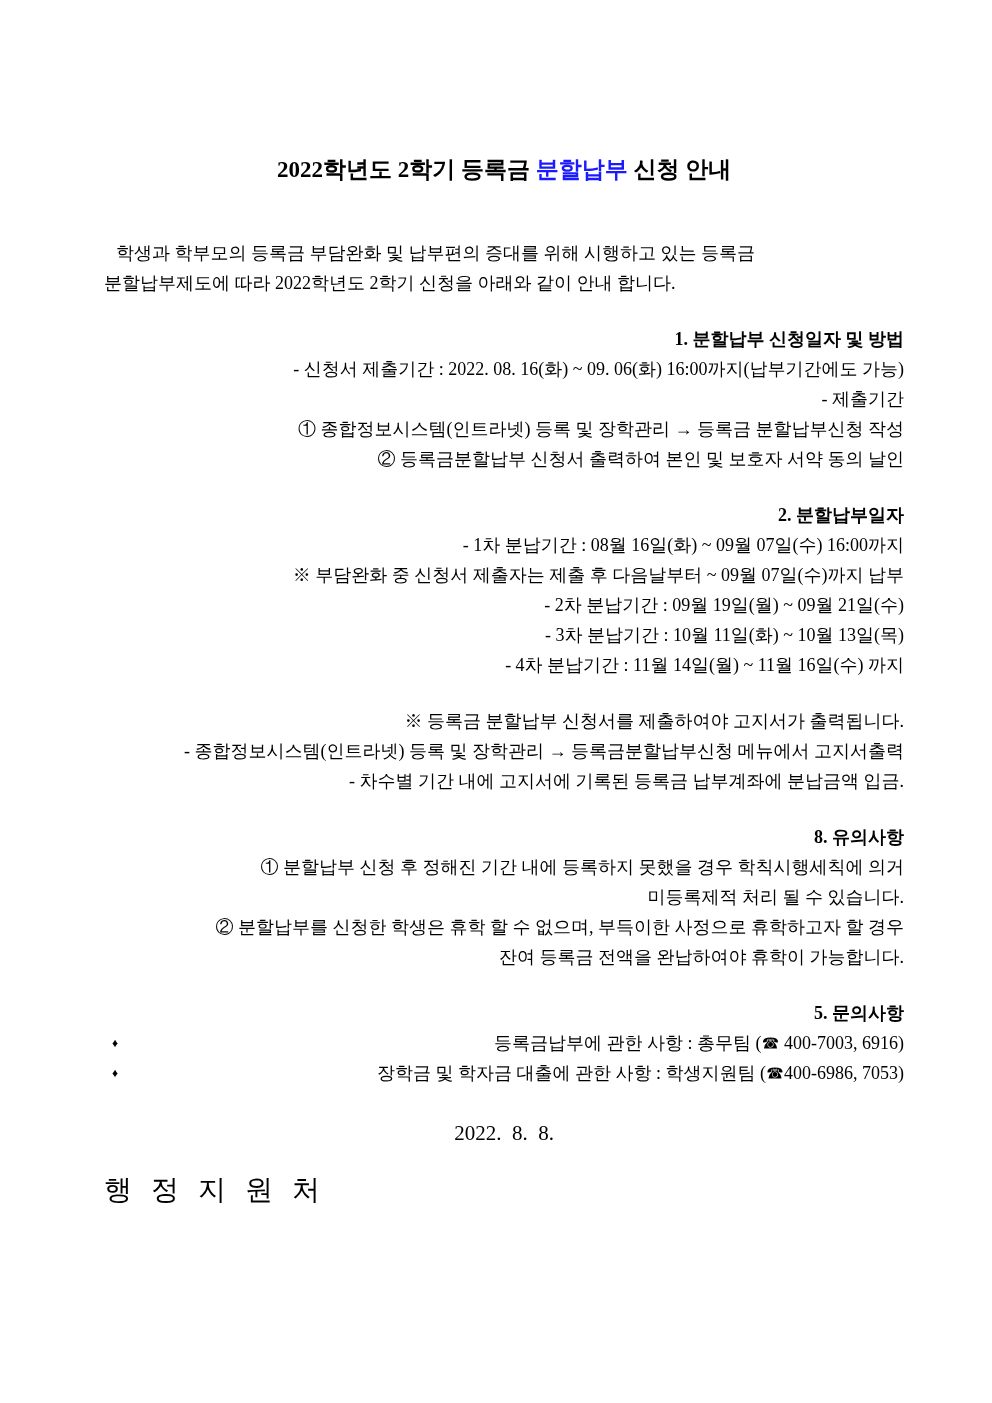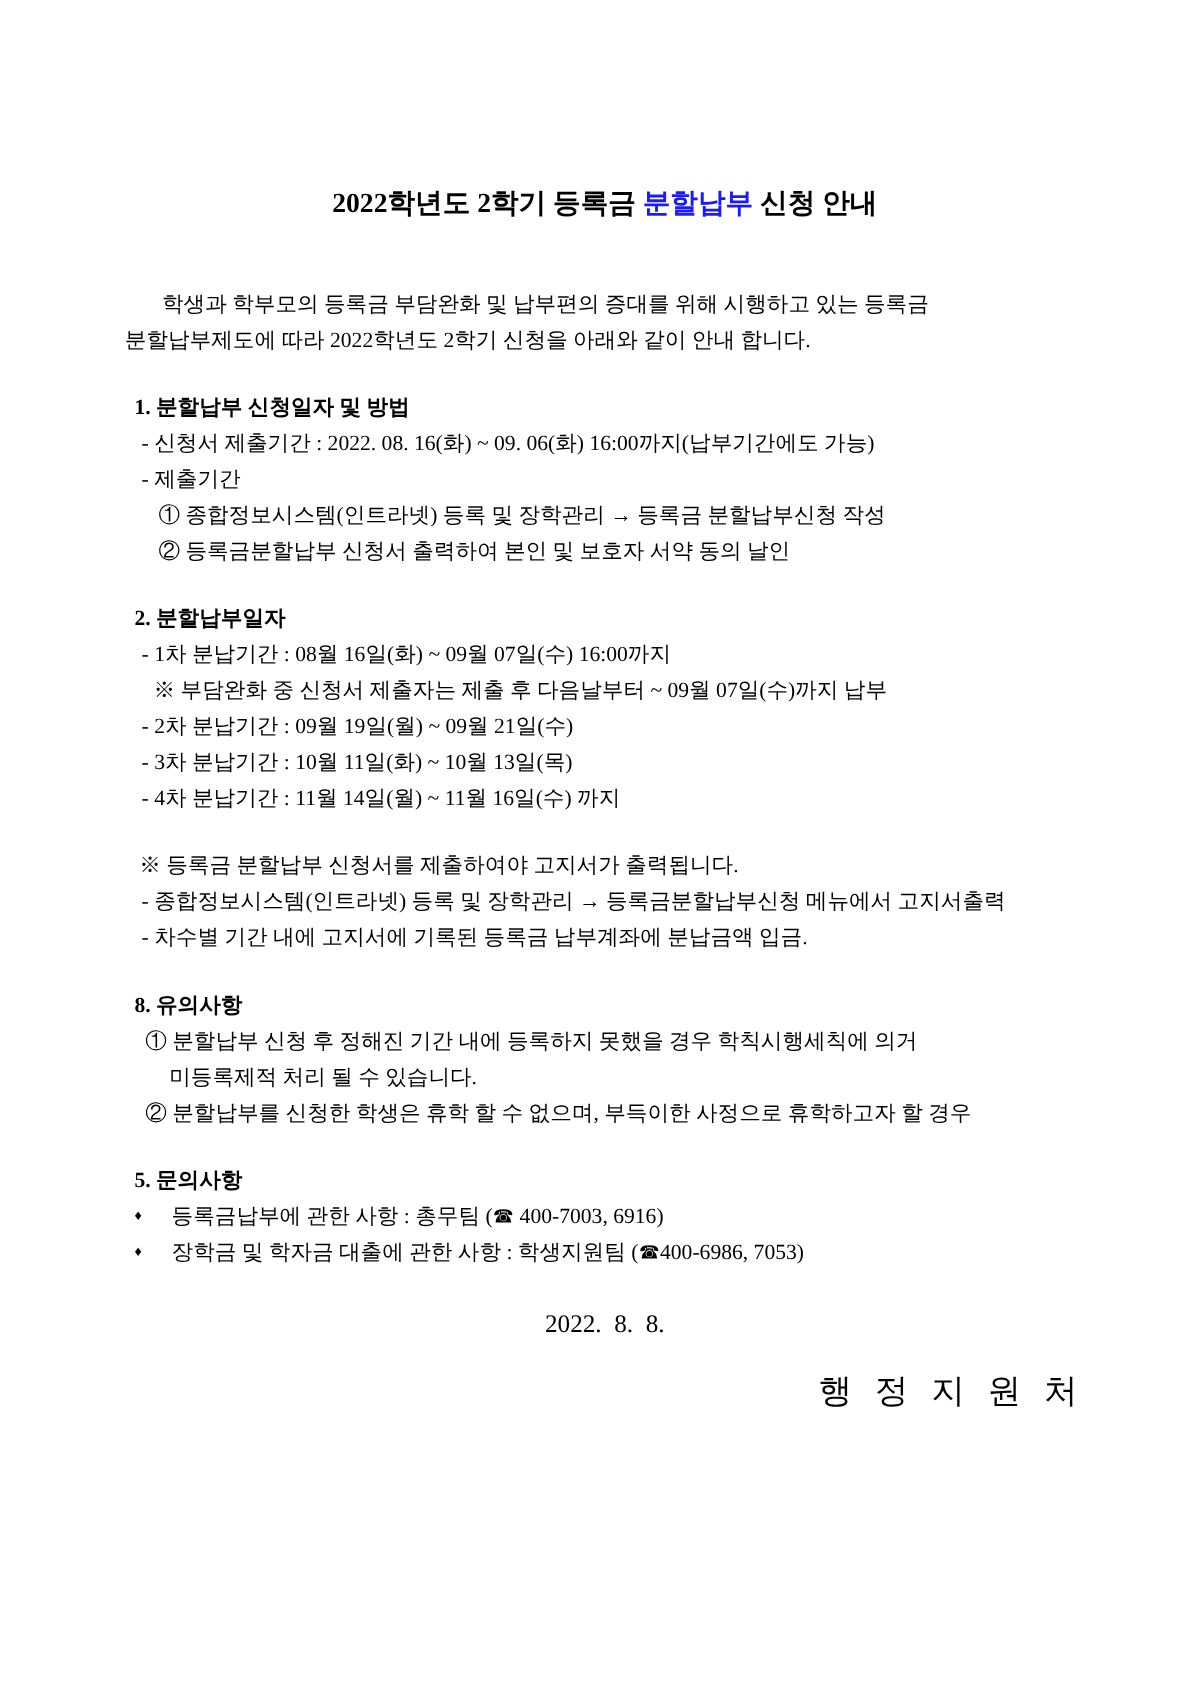--- a/index.html
+++ b/index.html
@@ -23,22 +23,22 @@
     white-space: pre;
   }
   .accent { color: #1a1aff; }
   .intro { margin-top: 50px; }
   .line {
     margin: 0;
     font-size: 18px;
     line-height: 30px;
     white-space: nowrap;
   }
-  .indent1 { margin-left: 31px; }
-  .sec { margin-top: 26px; }
+  .indent1 { margin-left: 12px; }
+  .sec { margin-top: 26px; text-align: right; }
   .h { font-weight: bold; margin-left: 8px; }
   .dash { margin-left: 14px; }
   .circ { margin-left: 28px; }
   .star2 { margin-left: 24px; }
   .star3 { margin-left: 12px; }
   .circ4 { margin-left: 17px; }
   .cont4 { margin-left: 37px; }
   .bullet-row {
     position: relative;
     margin-left: 8px;
@@ -53,21 +53,21 @@
   }
   .date-line {
     margin: 30px 0 0 0;
     text-align: center;
     font-size: 21px;
     line-height: 30px;
     white-space: pre;
   }
   .signature {
     margin: 24px 0 0 0;
-    text-align: right;
+    text-align: left;
     font-size: 28px;
     line-height: 36px;
     letter-spacing: 6px;
     white-space: pre;
   }
 </style>
 </head>
 <body>
 
 <div class="page">
@@ -100,20 +100,21 @@
     <p class="line star3">※ 등록금 분할납부 신청서를 제출하여야 고지서가 출력됩니다.</p>
     <p class="line dash">- 종합정보시스템(인트라넷) 등록 및 장학관리 → 등록금분할납부신청 메뉴에서 고지서출력</p>
     <p class="line dash">- 차수별 기간 내에 고지서에 기록된 등록금 납부계좌에 분납금액 입금.</p>
   </section>
 
   <section class="sec">
     <p class="line h">8. 유의사항</p>
     <p class="line circ4">① 분할납부 신청 후 정해진 기간 내에 등록하지 못했을 경우 학칙시행세칙에 의거</p>
     <p class="line cont4">미등록제적 처리 될 수 있습니다.</p>
     <p class="line circ4">② 분할납부를 신청한 학생은 휴학 할 수 없으며, 부득이한 사정으로 휴학하고자 할 경우</p>
+    <p class="line cont4">잔여 등록금 전액을 완납하여야 휴학이 가능합니다.</p>
   </section>
 
   <section class="sec">
     <p class="line h">5. 문의사항</p>
     <p class="line bullet-row"><span class="bullet-marker">♦</span><span>등록금납부에 관한 사항 : 총무팀 (☎ 400-7003, 6916)</span></p>
     <p class="line bullet-row"><span class="bullet-marker">♦</span><span>장학금 및 학자금 대출에 관한 사항 : 학생지원팀 (☎400-6986, 7053)</span></p>
   </section>
 
   <p class="date-line">2022.  8.  8.</p>
 

